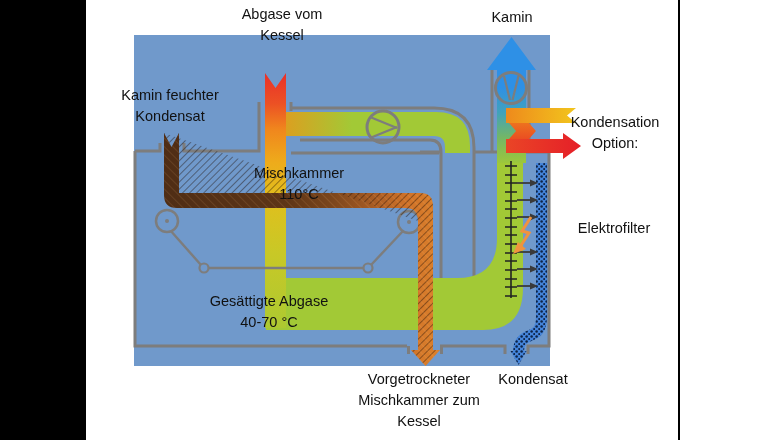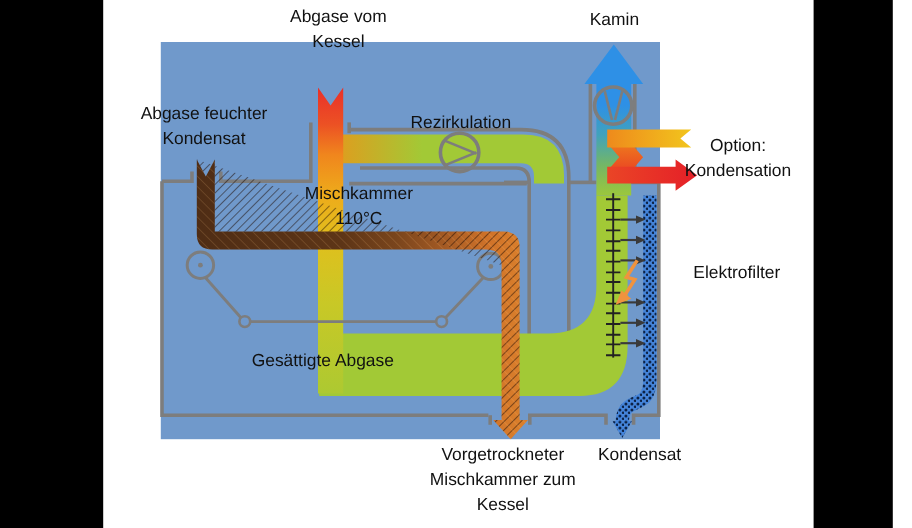--- a/index.html
+++ b/index.html
@@ -1,16 +1,16 @@
 <!DOCTYPE html>
 <html><head>
 <meta charset="utf-8">
 <style>
   html,body{margin:0;padding:0;background:#fff;}
-  .stage{position:relative;width:744px;height:440px;background:#fff;overflow:hidden;
+  .stage{position:relative;width:680px;height:440px;background:#fff;overflow:hidden;
          font-family:"Liberation Sans",sans-serif;}
   .letterbox{position:absolute;top:0;height:440px;background:#000;}
   .letterbox.left{left:0;width:86px;}
   .letterbox.right{left:678px;width:82px;}
   svg.diagram{position:absolute;left:0;top:0;}
   .lbl{position:absolute;transform:translateX(-50%);text-align:center;
        font-size:14.5px;line-height:21px;color:#111;white-space:nowrap;}
   .lbl span{display:block;}
   .wall{stroke:#7d7d7d;stroke-width:3;fill:none;}
   .belt{stroke:#7d7d7d;stroke-width:2.4;fill:none;}
@@ -176,39 +176,37 @@
   </svg>
 
   <div class="lbl" style="left:282px;top:4px">
     <span>Abgase vom</span>
     <span>Kessel</span>
   </div>
   <div class="lbl" style="left:512px;top:7px">
     <span>Kamin</span>
   </div>
   <div class="lbl" style="left:170px;top:85px">
-    <span>Abgase feuchter</span>
+    <span>Kamin feuchter</span>
     <span>Kondensat</span>
   </div>
-  <div class="lbl" style="left:384px;top:93px">
-    <span>Rezirkulation</span>
-  </div>
   <div class="lbl" style="left:615px;top:112px">
+    <span>Kondensation</span>
     <span>Option:</span>
-    <span>Kondensation</span>
-  </div>
-  <div class="lbl" style="left:299px;top:152px">
+  </div>
+  <div class="lbl" style="left:299px;top:163px">
     <span>Mischkammer</span>
     <span>110°C</span>
   </div>
   <div class="lbl" style="left:614px;top:218px">
     <span>Elektrofilter</span>
   </div>
   <div class="lbl" style="left:269px;top:291px">
     <span>Gesättigte Abgase</span>
+    <span>40-70 °C</span>
   </div>
   <div class="lbl" style="left:419px;top:369px">
     <span>Vorgetrockneter</span>
     <span>Mischkammer zum</span>
     <span>Kessel</span>
   </div>
   <div class="lbl" style="left:533px;top:369px">
     <span>Kondensat</span>
   </div>
 </div>

